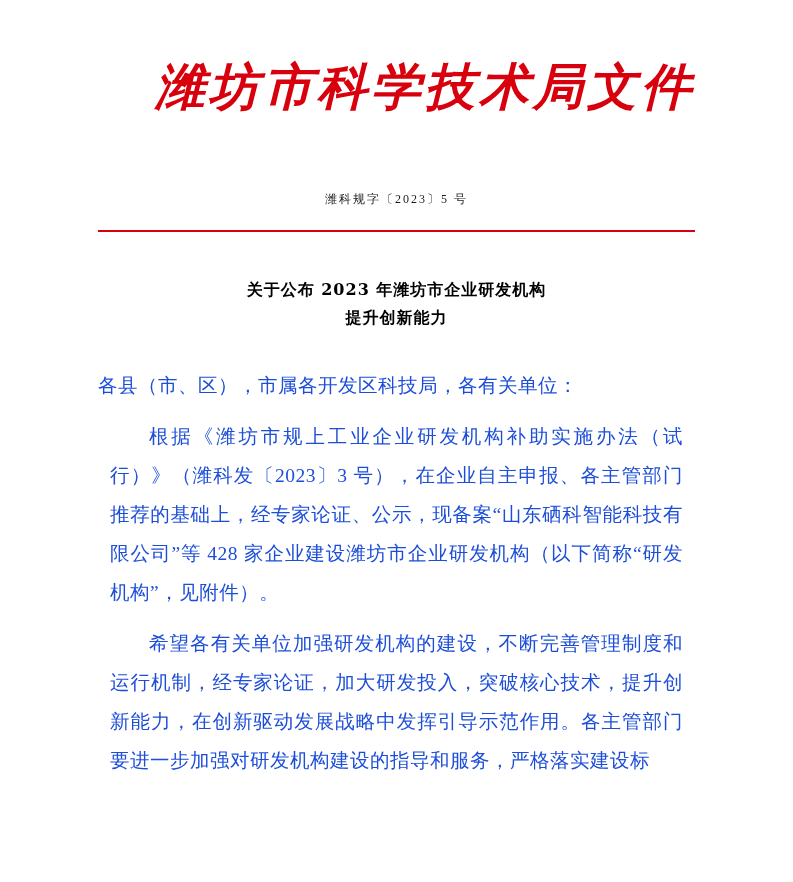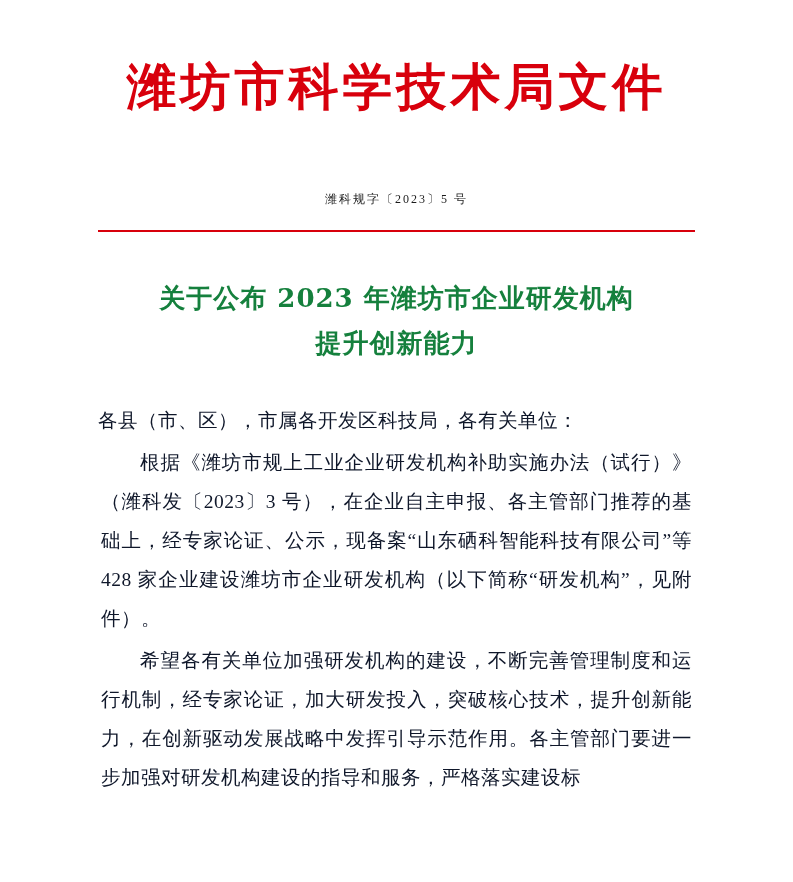--- a/index.html
+++ b/index.html
@@ -15,22 +15,23 @@
     overflow: hidden;
   }
   .page {
     position: relative;
     width: 793px;
     height: 882px;
     box-sizing: border-box;
     padding: 0 98px;
   }
   .doc-header {
-    text-align: center;
+    text-align: right;
     margin-top: 56px;
+    font-style: italic;
   }
   .doc-title-main {
     font-family: "DejaVu Serif", "Liberation Serif", serif;
     font-weight: bold;
     font-size: 50px;
     letter-spacing: 4px;
     color: #d8000c;
     line-height: 1.25;
     white-space: nowrap;
   }
@@ -46,39 +47,39 @@
     margin-top: 22px;
     height: 2px;
     background: #d8000c;
     width: 100%;
   }
   .doc-subject {
     margin-top: 44px;
     text-align: center;
     font-family: "DejaVu Serif", "Liberation Serif", serif;
     font-weight: bold;
-    font-size: 26px;
+    font-size: 16px;
     line-height: 1.75;
     letter-spacing: 1px;
-    color: #15803d;
+    color: #000000;
   }
   .doc-body {
     margin-top: 34px;
     font-family: "Liberation Serif", serif;
     font-size: 19.5px;
     line-height: 2.0;
     letter-spacing: 0.5px;
     text-align: justify;
-    color: #0f172a;
+    color: #1d4ed8;
   }
   .salutation {
     margin: 0 0 2px 0;
   }
   .para {
-    margin: 3px;
+    margin: 12px;
     text-indent: 2em;
   }
 </style>
 </head>
 <body>
 
 <div class="page">
 
   <div class="doc-header">
     <div class="doc-title-main">潍坊市科学技术局文件</div>

